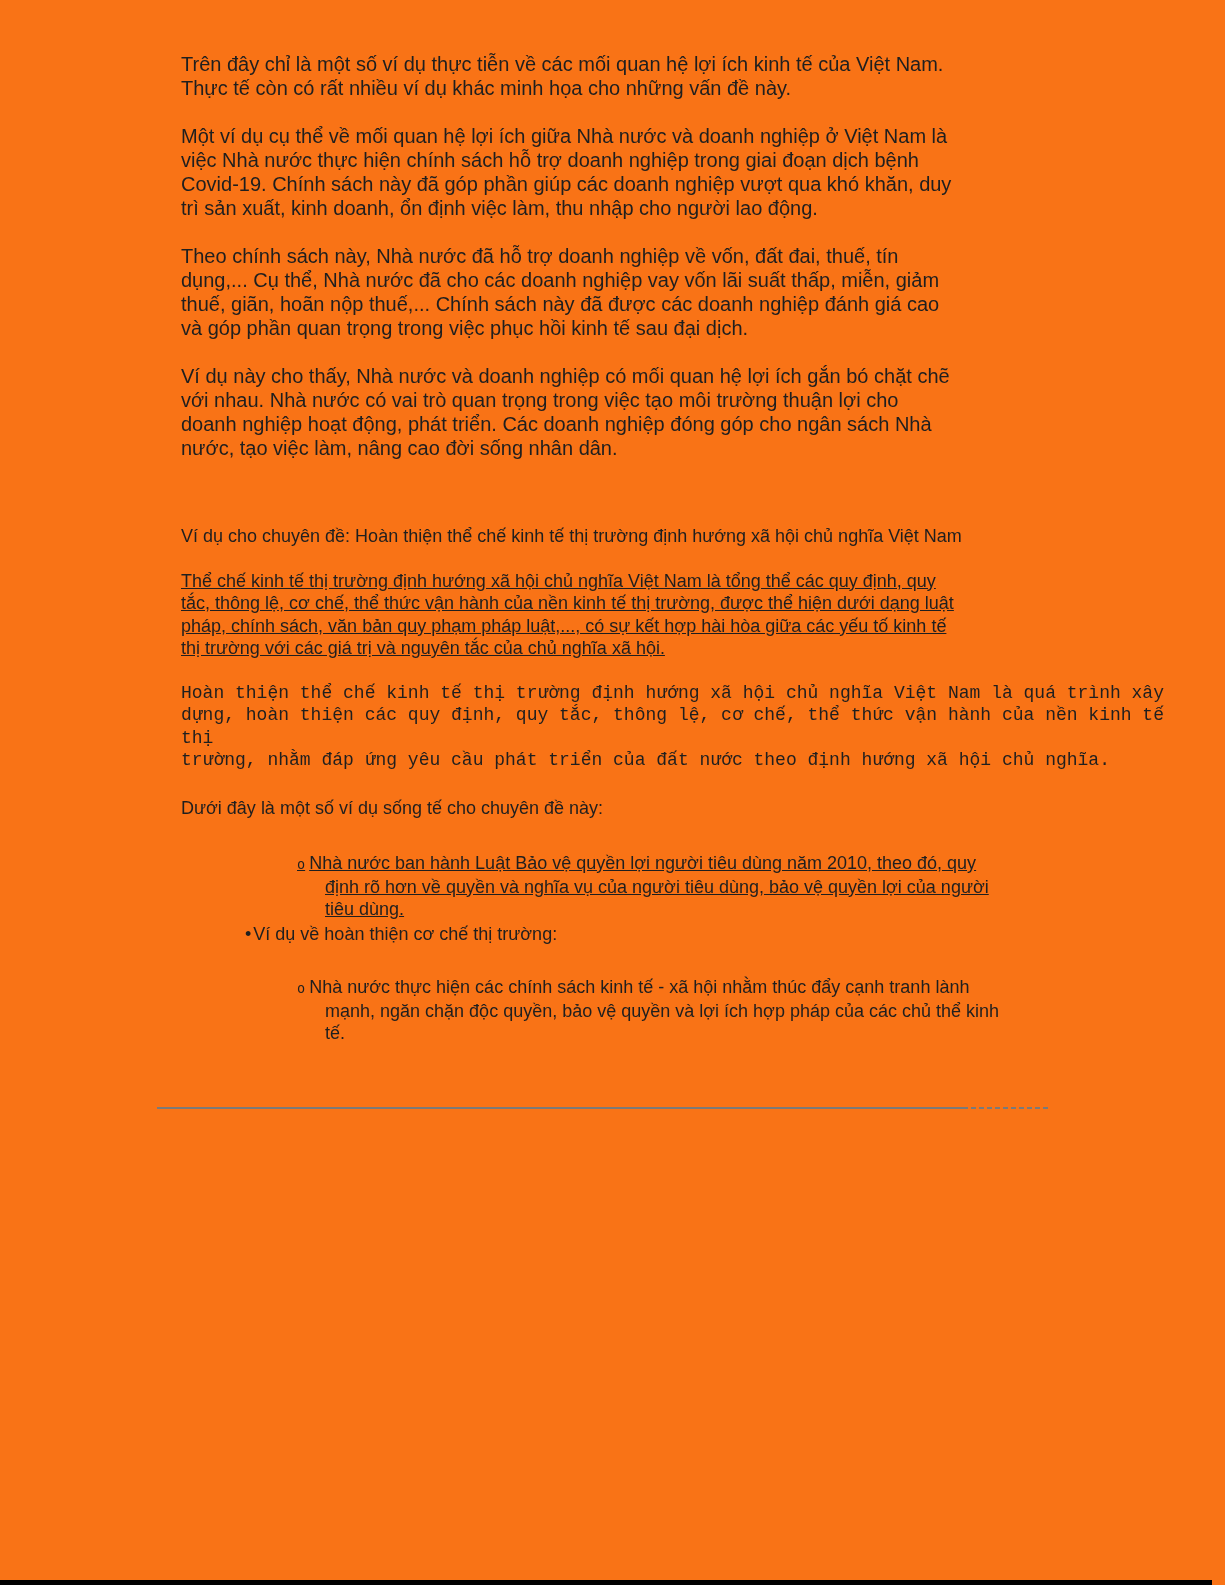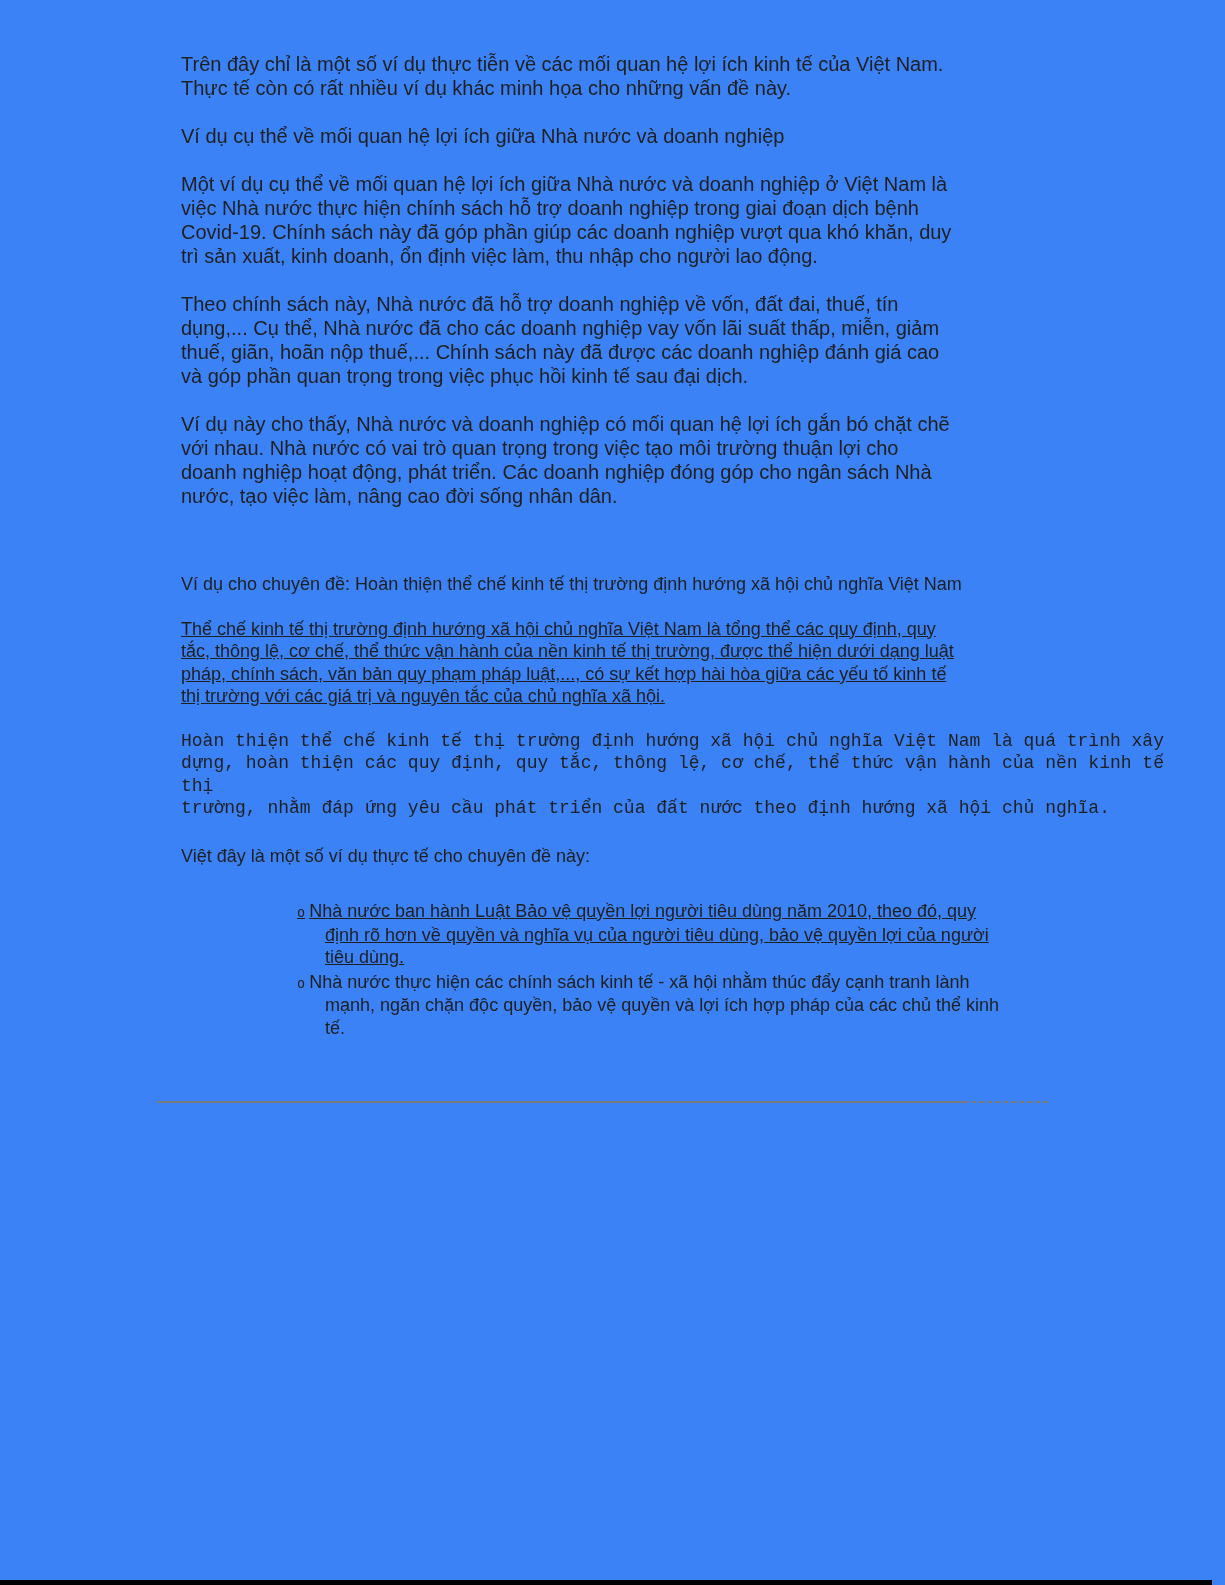--- a/index.html
+++ b/index.html
@@ -1,21 +1,21 @@
 <!DOCTYPE html>
 <html><head>
 <meta charset="utf-8">
 <style>
   * { margin: 0; padding: 0; box-sizing: border-box; }
   html, body { background: #ffffff; }
   .page {
     position: relative;
     width: 1225px;
     height: 1585px;
-    background: #3b82f6;
+    background: #f97316;
     color: #1f1f1f;
     font-family: "Liberation Sans", sans-serif;
     overflow: hidden;
   }
   .content { padding: 52px 40px 0 181px; }
 
   
   .sec1 { font-size: 20px; line-height: 24px; }
   .sec1 p { margin: 0 0 24px 0; white-space: pre-line; }
 
@@ -70,21 +70,20 @@
 </style>
 </head>
 <body>
 
 <div class="page">
   <div class="content">
 
     <section class="sec1">
       <p>Trên đây chỉ là một số ví dụ thực tiễn về các mối quan hệ lợi ích kinh tế của Việt Nam.
 Thực tế còn có rất nhiều ví dụ khác minh họa cho những vấn đề này.</p>
-      <p>Ví dụ cụ thể về mối quan hệ lợi ích giữa Nhà nước và doanh nghiệp</p>
       <p>Một ví dụ cụ thể về mối quan hệ lợi ích giữa Nhà nước và doanh nghiệp ở Việt Nam là
 việc Nhà nước thực hiện chính sách hỗ trợ doanh nghiệp trong giai đoạn dịch bệnh
 Covid-19. Chính sách này đã góp phần giúp các doanh nghiệp vượt qua khó khăn, duy
 trì sản xuất, kinh doanh, ổn định việc làm, thu nhập cho người lao động.</p>
       <p>Theo chính sách này, Nhà nước đã hỗ trợ doanh nghiệp về vốn, đất đai, thuế, tín
 dụng,... Cụ thể, Nhà nước đã cho các doanh nghiệp vay vốn lãi suất thấp, miễn, giảm
 thuế, giãn, hoãn nộp thuế,... Chính sách này đã được các doanh nghiệp đánh giá cao
 và góp phần quan trọng trong việc phục hồi kinh tế sau đại dịch.</p>
       <p>Ví dụ này cho thấy, Nhà nước và doanh nghiệp có mối quan hệ lợi ích gắn bó chặt chẽ
 với nhau. Nhà nước có vai trò quan trọng trong việc tạo môi trường thuận lợi cho
@@ -94,28 +93,29 @@
 
     <section class="sec2">
       <p class="heading">Ví dụ cho chuyên đề: Hoàn thiện thể chế kinh tế thị trường định hướng xã hội chủ nghĩa Việt Nam</p>
       <p class="para-a">Thể chế kinh tế thị trường định hướng xã hội chủ nghĩa Việt Nam là tổng thể các quy định, quy
 tắc, thông lệ, cơ chế, thể thức vận hành của nền kinh tế thị trường, được thể hiện dưới dạng luật
 pháp, chính sách, văn bản quy phạm pháp luật,..., có sự kết hợp hài hòa giữa các yếu tố kinh tế
 thị trường với các giá trị và nguyên tắc của chủ nghĩa xã hội.</p>
       <p class="para-b">Hoàn thiện thể chế kinh tế thị trường định hướng xã hội chủ nghĩa Việt Nam là quá trình xây
 dựng, hoàn thiện các quy định, quy tắc, thông lệ, cơ chế, thể thức vận hành của nền kinh tế thị
 trường, nhằm đáp ứng yêu cầu phát triển của đất nước theo định hướng xã hội chủ nghĩa.</p>
-      <p class="para-c">Việt đây là một số ví dụ thực tế cho chuyên đề này:</p>
+      <p class="para-c">Dưới đây là một số ví dụ sống tế cho chuyên đề này:</p>
 
 
 
       <div class="sub sub-2"><span class="s-marker">o</span><span>Nhà nước ban hành Luật Bảo vệ quyền lợi người tiêu dùng năm 2010, theo đó, quy
 định rõ hơn về quyền và nghĩa vụ của người tiêu dùng, bảo vệ quyền lợi của người
 tiêu dùng.</span></div>
 
+      <div class="bullet bullet-2"><span class="b-marker">•</span><span>Ví dụ về hoàn thiện cơ chế thị trường:</span></div>
 
       <div class="sub sub-3"><span class="s-marker">o</span><span>Nhà nước thực hiện các chính sách kinh tế - xã hội nhằm thúc đẩy cạnh tranh lành
 mạnh, ngăn chặn độc quyền, bảo vệ quyền và lợi ích hợp pháp của các chủ thể kinh
 tế.</span></div>
     </section>
 
   </div>
 
   <div class="divider">
     <div class="solid"></div>

